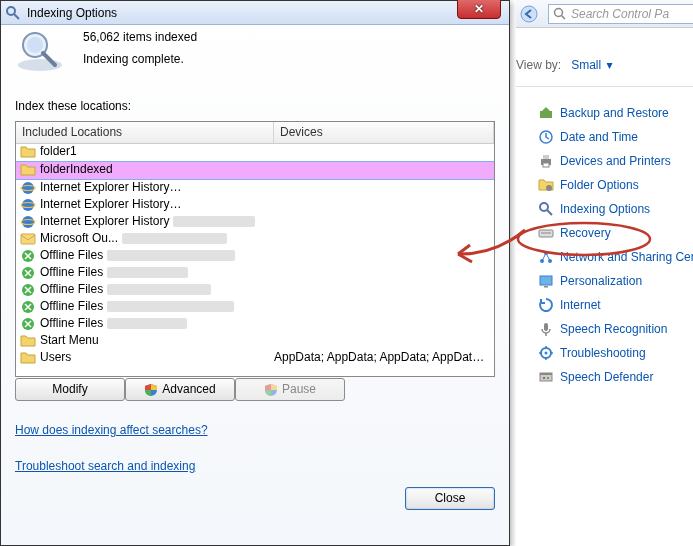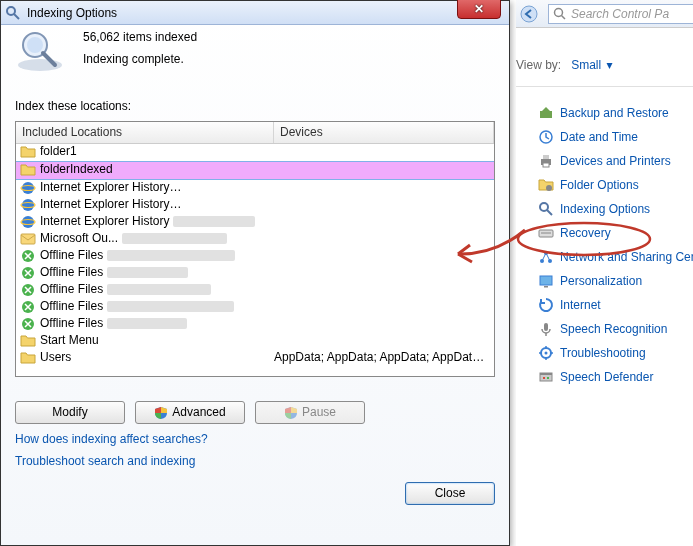--- a/index.html
+++ b/index.html
@@ -50,32 +50,32 @@
   }
   .row.sel { background: #f0abfc; border: 1px solid #7fb1e8; border-left: none; border-right: none; height: 19px; }
   .row .ricon { width: 16px; height: 16px; margin-right: 4px; flex-shrink: 0; }
   .row .lbl { width: 234px; white-space: nowrap; overflow: hidden; text-overflow: ellipsis; }
   .row .blur {
     display: inline-block; height: 11px; background: #e1e1e1;
     border-radius: 2px; margin-left: 4px; vertical-align: middle;
   }
   .row .exc { flex: 1; white-space: nowrap; overflow: hidden; text-overflow: ellipsis; color: #000; }
 
-  .btnrow { margin-top: 24px; display: flex; gap: 10px; }
+  .btnrow { margin-top: 1px; display: flex; }
   .winbtn {
     height: 23px; border: 1px solid #8c8c8c; border-radius: 3px;
     background: linear-gradient(#fdfdfd, #e4e4e4); padding: 0 10px;
     min-width: 110px; text-align: center; line-height: 21px; cursor: pointer;
     display: inline-flex; gap: 4px; justify-content: center; align-items: center;
   }
   .winbtn.disabled { color: #888; cursor: default; background: linear-gradient(#f6f6f6, #ececec); }
   .winbtn.default { border: 1px solid #2f6db0; box-shadow: inset 0 0 2px #7ab5ef; }
   .shield { width: 14px; height: 14px; }
 
-  .link { color: #0a56b0; cursor: pointer; display: block; margin-top: 8px; }
+  .link { color: #0a56b0; text-decoration: underline; cursor: pointer; display: block; margin-top: 22px; }
   .closerow { text-align: right; margin-top: 14px; }
 
   
   .cp-area {
     position: absolute; left: 516px; top: 0; width: 187px; height: 546px;
     background: #fff;
   }
   .cp-top {
     height: 28px; border-bottom: 1px solid #ccc; display: flex; align-items: center;
     padding: 0 4px; gap: 4px; background: linear-gradient(#f7f9fc,#e5ecf6);

